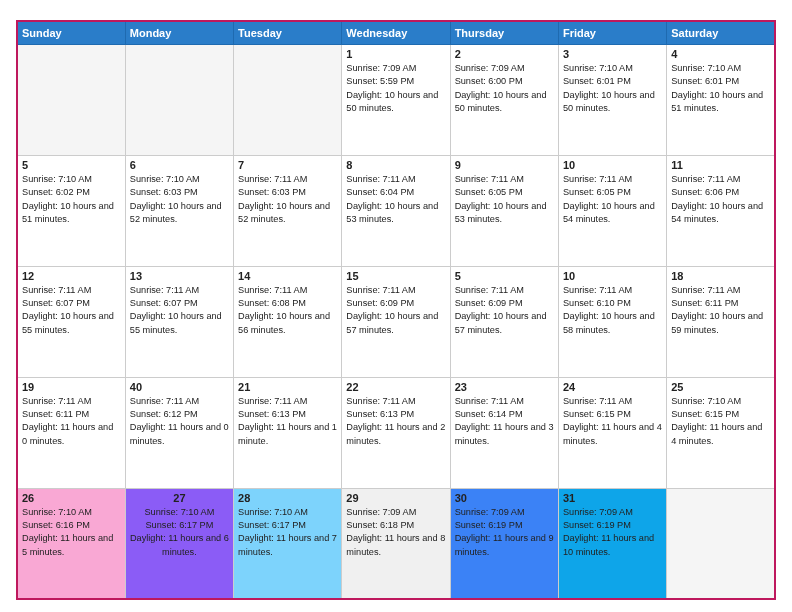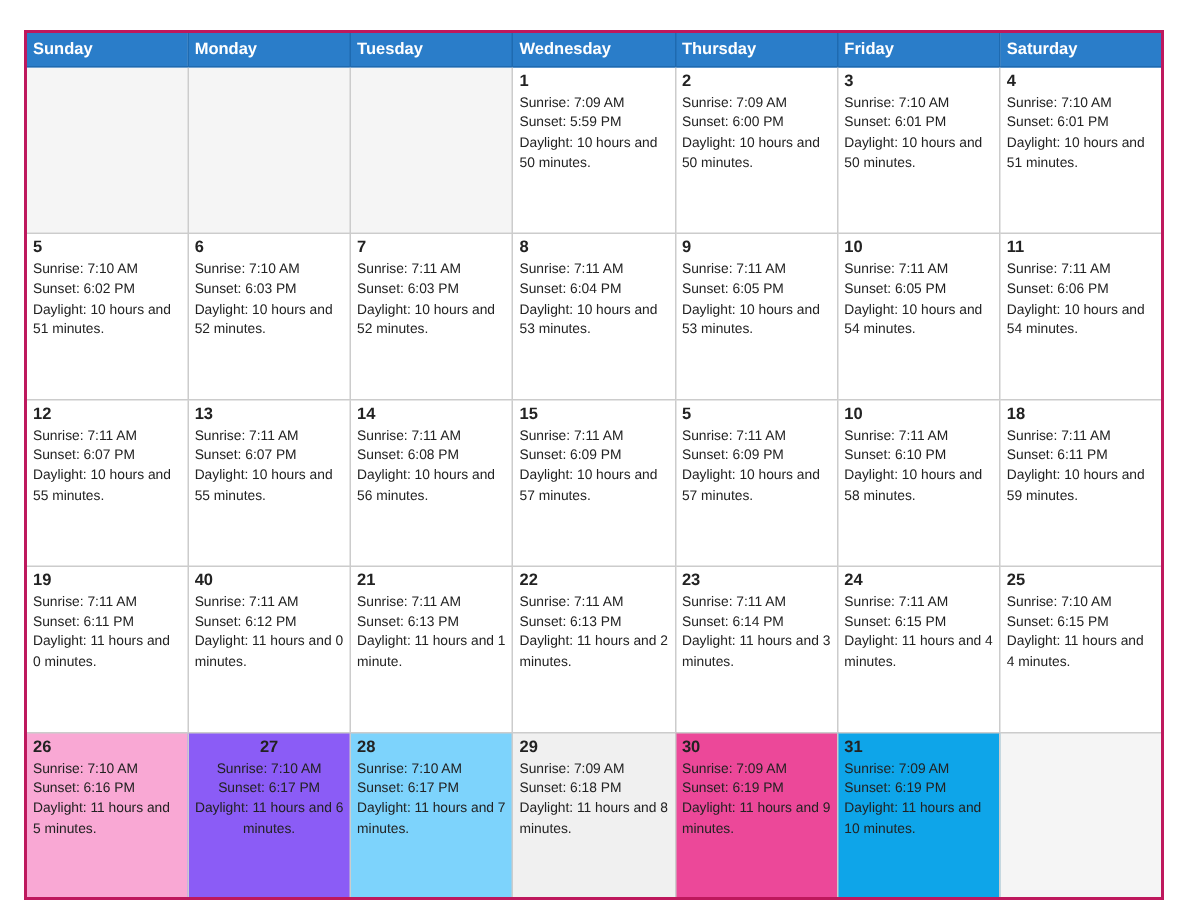--- a/index.html
+++ b/index.html
@@ -238,21 +238,21 @@
 <div class="day-info">Sunrise: 7:10 AM<br>Sunset: 6:17 PM<br>Daylight: 11 hours and 6 minutes.</div>
           </td>
           <td style="background: #7dd3fc;">
             <span class="day-num">28</span>
 <div class="day-info">Sunrise: 7:10 AM<br>Sunset: 6:17 PM<br>Daylight: 11 hours and 7 minutes.</div>
           </td>
           <td style="background: rgb(240, 240, 240);">
             <span class="day-num">29</span>
 <div class="day-info">Sunrise: 7:09 AM<br>Sunset: 6:18 PM<br>Daylight: 11 hours and 8 minutes.</div>
           </td>
-          <td style="background: #ec4899;">
+          <td style="background: #3b82f6;">
             <span class="day-num">30</span>
 <div class="day-info">Sunrise: 7:09 AM<br>Sunset: 6:19 PM<br>Daylight: 11 hours and 9 minutes.</div>
           </td>
           <td style="background: #0ea5e9;">
             <span class="day-num">31</span>
 <div class="day-info">Sunrise: 7:09 AM<br>Sunset: 6:19 PM<br>Daylight: 11 hours and 10 minutes.</div>
           </td>
           <td class="empty"></td>
         </tr>
       </tbody>

